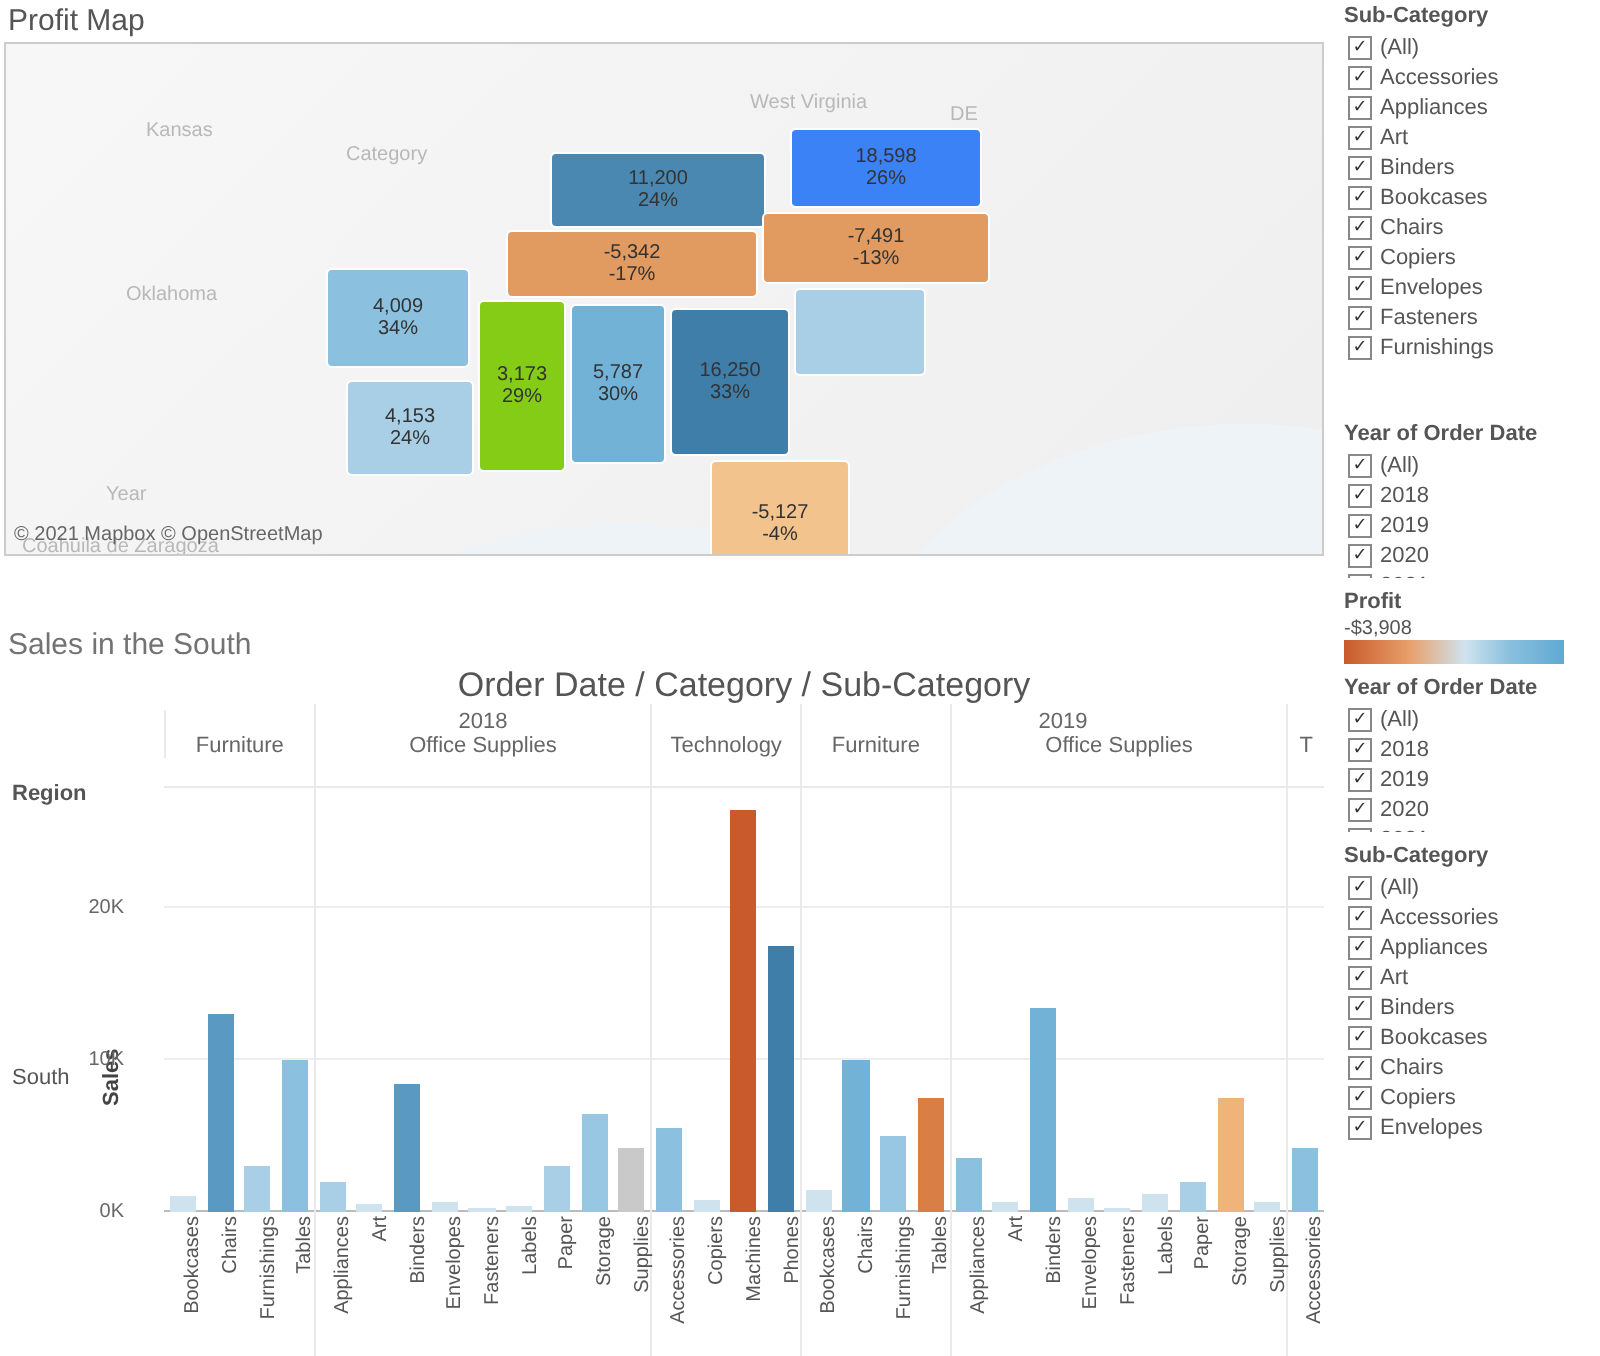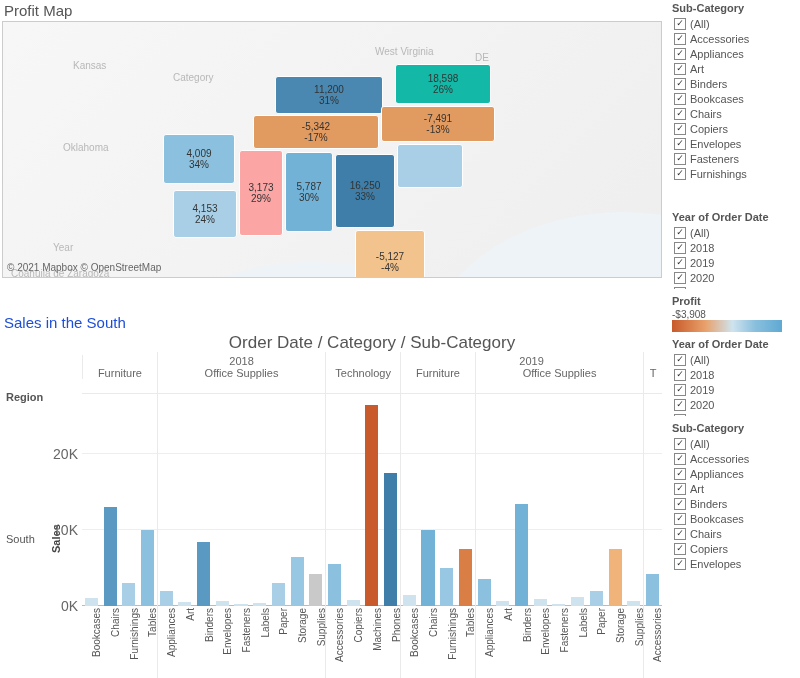--- a/index.html
+++ b/index.html
@@ -33,35 +33,35 @@
     display: flex; align-items: center; justify-content: center;
     text-align: center;
     white-space: pre;
     font-size: 10px;
     color: #333;
     border: 1px solid #fff;
   }
   .state span { line-height: 1.1; }
 
   
-  .chart-title { font-size: 15px; color: #1d4ed8; padding: 24px 4px 2px 4px; margin-top: 12px; }
+  .chart-title { font-size: 15px; color: #737373; padding: 24px 4px 2px 4px; margin-top: 12px; }
   .chart-wrap { position: relative; width: 660px; height: 370px; margin-left: 2px; }
   .hier-title { text-align: center; font-size: 17px; color: #555; padding-left: 80px; }
   .headers { position: absolute; left: 80px; right: 0; top: 22px; height: 36px; }
   .year-row, .cat-row { display: flex; font-size: 11px; color: #666; }
   .year-cell, .cat-cell { text-align: center; border-left: 1px solid #eaeaea; overflow: hidden; white-space: nowrap; }
   .region-lab { position: absolute; left: 4px; top: 58px; width: 50px; font-weight: bold; color: #555; }
   .region-val { position: absolute; left: 4px; top: 200px; width: 44px; color: #555; }
   .y-axis-lab { position: absolute; left: 48px; top: 220px; transform: rotate(-90deg); transform-origin: left top; font-weight: bold; font-size: 11px; }
   .plot {
     position: absolute; left: 80px; right: 0; top: 60px; bottom: 72px;
     border-top: 1px solid #eaeaea;
   }
   .grid-line { position: absolute; left: 0; right: 0; border-top: 1px solid #eee; }
-  .grid-label { position: absolute; right: 100%; margin-right: 4px; transform: translateY(-50%); font-size: 14px; color: #666; white-space: nowrap; }
+  .grid-label { position: absolute; right: 100%; margin-right: 20px; transform: translateY(-50%); font-size: 10px; color: #666; white-space: nowrap; }
   .zero-line { border-top: 1px solid #bbb; }
 
   .bars { position: absolute; left: 0; right: 0; bottom: 0; top: 0; display: flex; align-items: flex-end; }
   .bar-slot { flex: 0 0 auto; display: flex; align-items: flex-end; justify-content: center; height: 100%; position: relative; }
   .bar { width: 70%; }
   .vline { position: absolute; top: -42px; bottom: -72px; width: 0; border-left: 1px solid #eaeaea; }
 
   .x-labels { position: absolute; left: 80px; right: 0; bottom: 0; height: 72px; display: flex; }
   .x-lab { flex: 0 0 auto; position: relative; }
   .x-lab span {
@@ -117,33 +117,33 @@
 Virginia</div>
           <div class="bg-label" style="left: 472px; top: 30px;">DE</div>
           <div class="bg-label" style="left: 8px; top: 246px;">Coahuila
 de Zaragoza</div>
         </div>
       <div id="state-host">
           <div class="state" style="left: 160px; top: 112px; width: 72px; height: 50px; background: rgb(139, 192, 222);"><span>4,009
 34%</span></div>
           <div class="state" style="left: 170px; top: 168px; width: 64px; height: 48px; background: rgb(168, 207, 229);"><span>4,153
 24%</span></div>
-          <div class="state" style="left: 236px; top: 128px; width: 44px; height: 86px; background: #fca5a5;"><span>3,173
+          <div class="state" style="left: 236px; top: 128px; width: 44px; height: 86px; background: #84cc16;"><span>3,173
 29%</span></div>
           <div class="state" style="left: 282px; top: 130px; width: 48px; height: 80px; background: rgb(115, 178, 215);"><span>5,787
 30%</span></div>
           <div class="state" style="left: 332px; top: 132px; width: 60px; height: 74px; background: rgb(63, 126, 168);"><span>16,250
 33%</span></div>
           <div class="state" style="left: 352px; top: 208px; width: 70px; height: 64px; background: rgb(242, 195, 141);"><span>-5,127
 -4%</span></div>
           <div class="state" style="left: 250px; top: 93px; width: 126px; height: 34px; background: rgb(225, 154, 95);"><span>-5,342
 -17%</span></div>
           <div class="state" style="left: 272px; top: 54px; width: 108px; height: 38px; background: rgb(74, 136, 177);"><span>11,200
-31%</span></div>
-          <div class="state" style="left: 392px; top: 42px; width: 96px; height: 40px; background: #14b8a6; justify-content: center;"><span>18,598
+24%</span></div>
+          <div class="state" style="left: 392px; top: 42px; width: 96px; height: 40px; background: #3b82f6; justify-content: center;"><span>18,598
 26%</span></div>
           <div class="state" style="left: 378px; top: 84px; width: 114px; height: 36px; background: rgb(225, 154, 95);"><span>-7,491
 -13%</span></div>
           <div class="state" style="left: 394px; top: 122px; width: 66px; height: 44px; background: rgb(168, 207, 229);"></div>
         </div>
       <div class="credit">© 2021 Mapbox © OpenStreetMap</div>
     </div>
 
     <div class="chart-title">Sales in the South</div>
 

